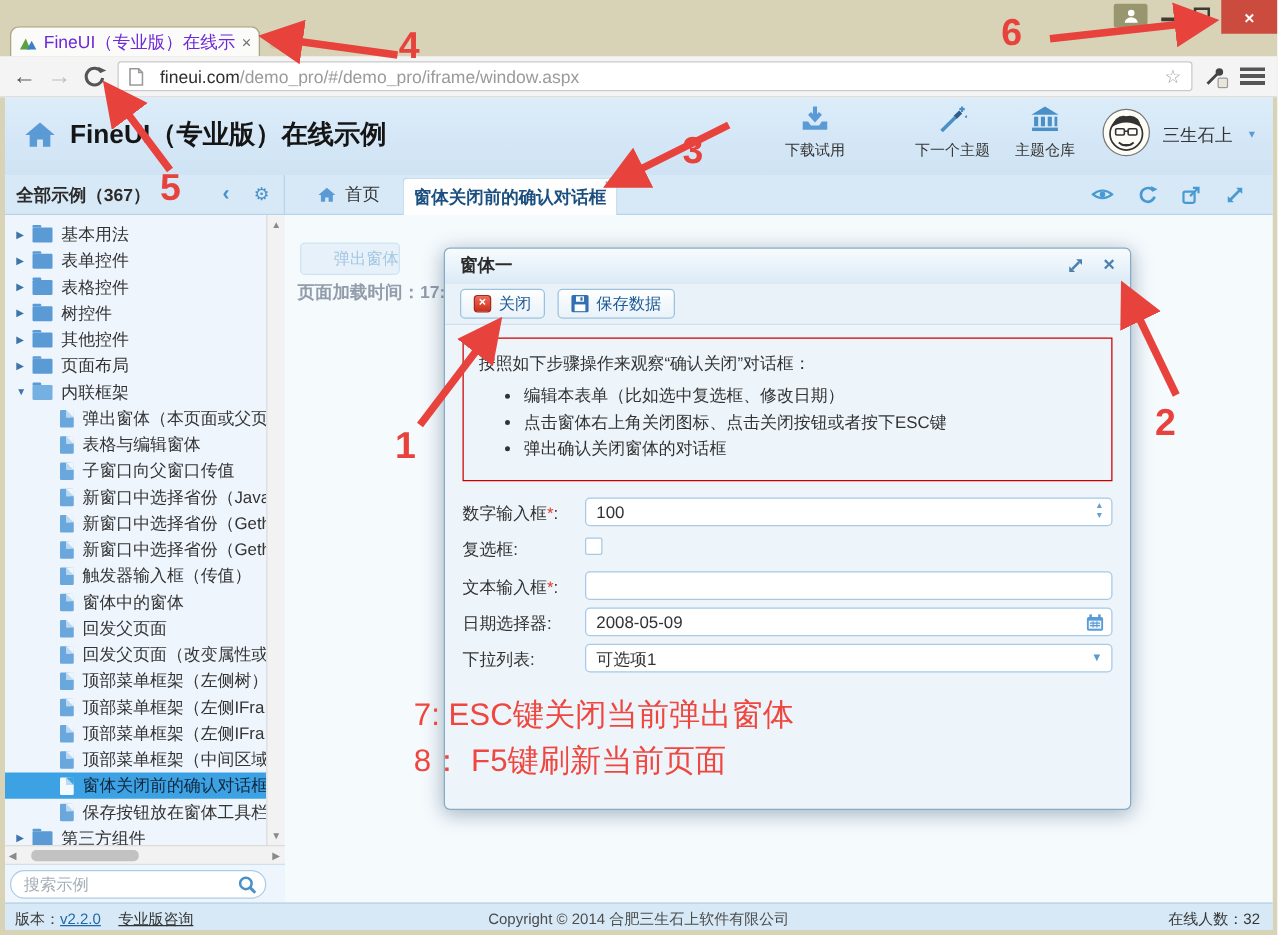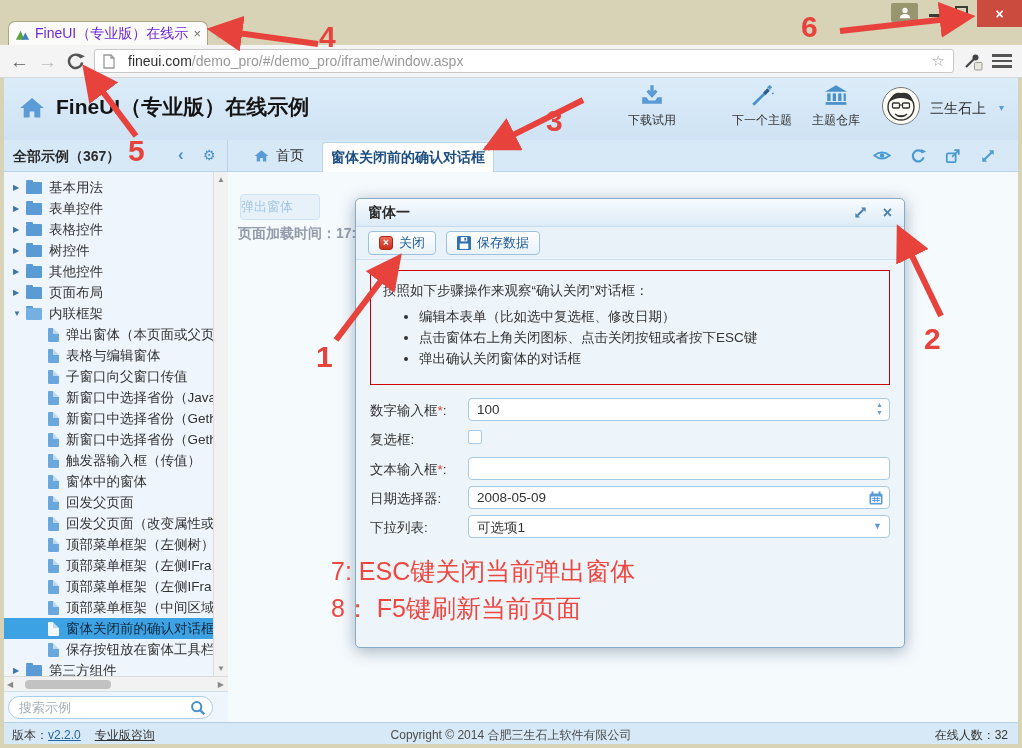--- a/index.html
+++ b/index.html
@@ -84,21 +84,21 @@
   .searchrow input { position:absolute; left:4px; top:4px; width:205px; height:23px; border:1px solid #a9cde9;
                      border-radius:12px; padding:0 28px 0 10px; font-size:13px; background:#fff; color:#333;
                      font-family:Liberation Sans, sans-serif; outline:none; }
   .searchrow input::placeholder { color:#a4aeb6; }
   .search-mag { position:absolute; left:186px; top:8px; }
 
   
   .main { position:absolute; left:224px; top:0; width:790px; height:550px; background:#f5fafd; }
   .popup-btn { position:absolute; left:12px; top:22px; width:80px; height:26px; background:#e7f1fa;
                border:1px solid #cfe3f2; border-radius:4px; color:#a5c6e2; font-size:13px;
-               text-align:left; line-height:24px; }
+               text-align:right; line-height:24px; }
   .loadtime { position:absolute; left:10px; top:53px; font-size:14px; font-weight:bold; color:#939cab; }
 
   .dialog { position:absolute; left:127px; top:26px; width:550px; height:450px; background:#edf4fa;
             border:1px solid #86abc9; border-radius:5px; box-shadow:0 3px 16px rgba(40,70,100,.4); }
   .dlg-title { height:28px; display:flex; align-items:center; padding:0 12px;
                background:linear-gradient(#f7fbfe,#dcebf7); border-bottom:1px solid #c6dcee;
                border-radius:5px 5px 0 0; font-size:14px; font-weight:bold; color:#2b2b2b; }
   .dlg-title .sp { flex:1; }
   .dlg-max { margin-right:16px; }
   .dlg-x { font-size:16px; font-weight:bold; color:#4d7fae; line-height:1; }

